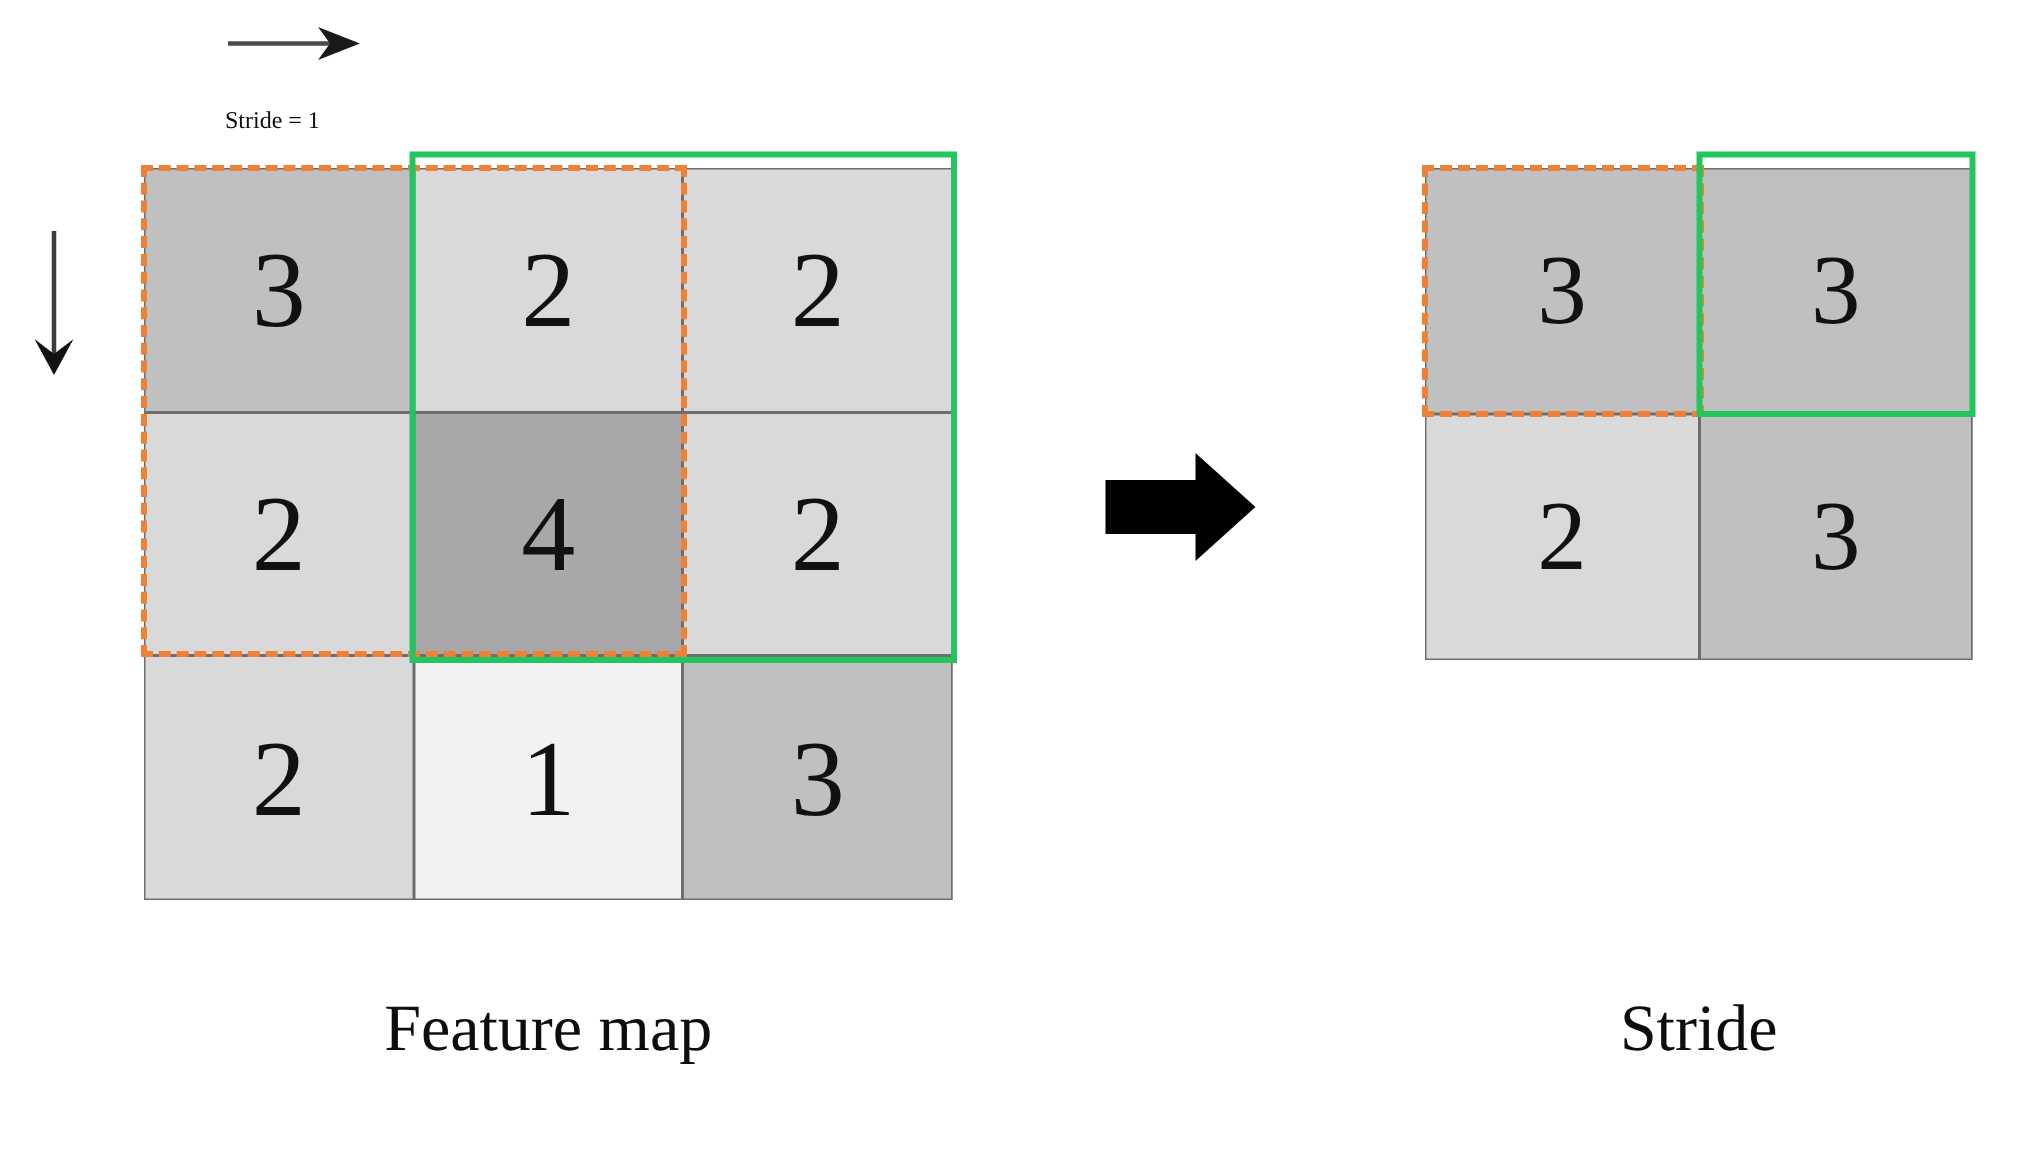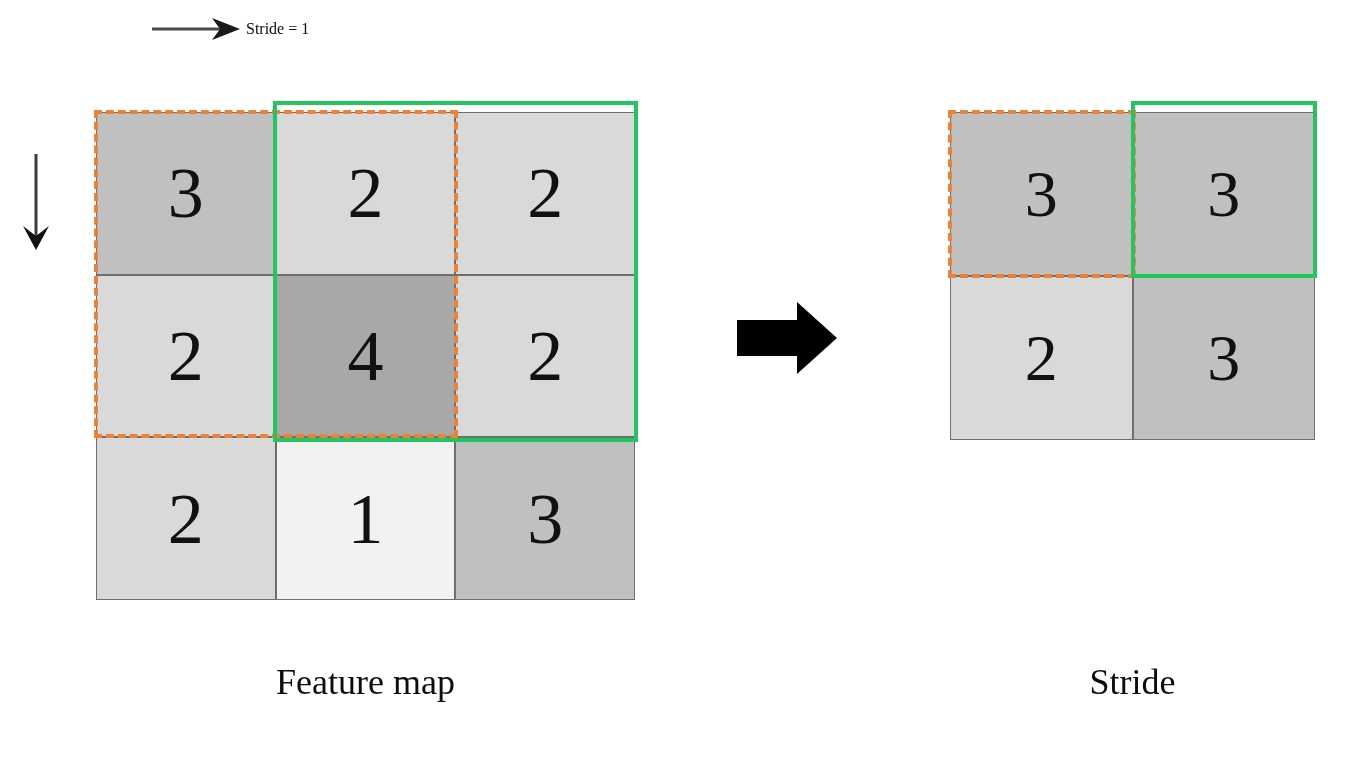--- a/index.html
+++ b/index.html
@@ -15,23 +15,23 @@
     font-family: "Liberation Serif", "DejaVu Serif", serif;
     color: #0d0d0d;
   }
 
   
   #stride-label {
     position: absolute;
     left: 150px;
     top: 16px;
     display: flex;
-    align-items: center;
-    gap: 4px;
+    gap: 30px;
     white-space: nowrap;
+    flex-direction: column;
   }
   #stride-arrow-right {
     display: block;
   }
 
   
   #down-arrow {
     position: absolute;
     left: 14px;
     top: 152px;
@@ -97,21 +97,21 @@
   
   #transition-arrow {
     position: absolute;
     left: 735px;
     top: 298px;
   }
 
   
   .caption {
     position: absolute;
-    font-size: 36px;
+    font-size: 44px;
     line-height: 1;
     white-space: nowrap;
     text-align: center;
   }
   #caption-feature-map { left: 96px; top: 664px; width: 539px; }
   #caption-output      { left: 950px; top: 664px; width: 365px; }
 </style>
 </head>
 <body>
 

